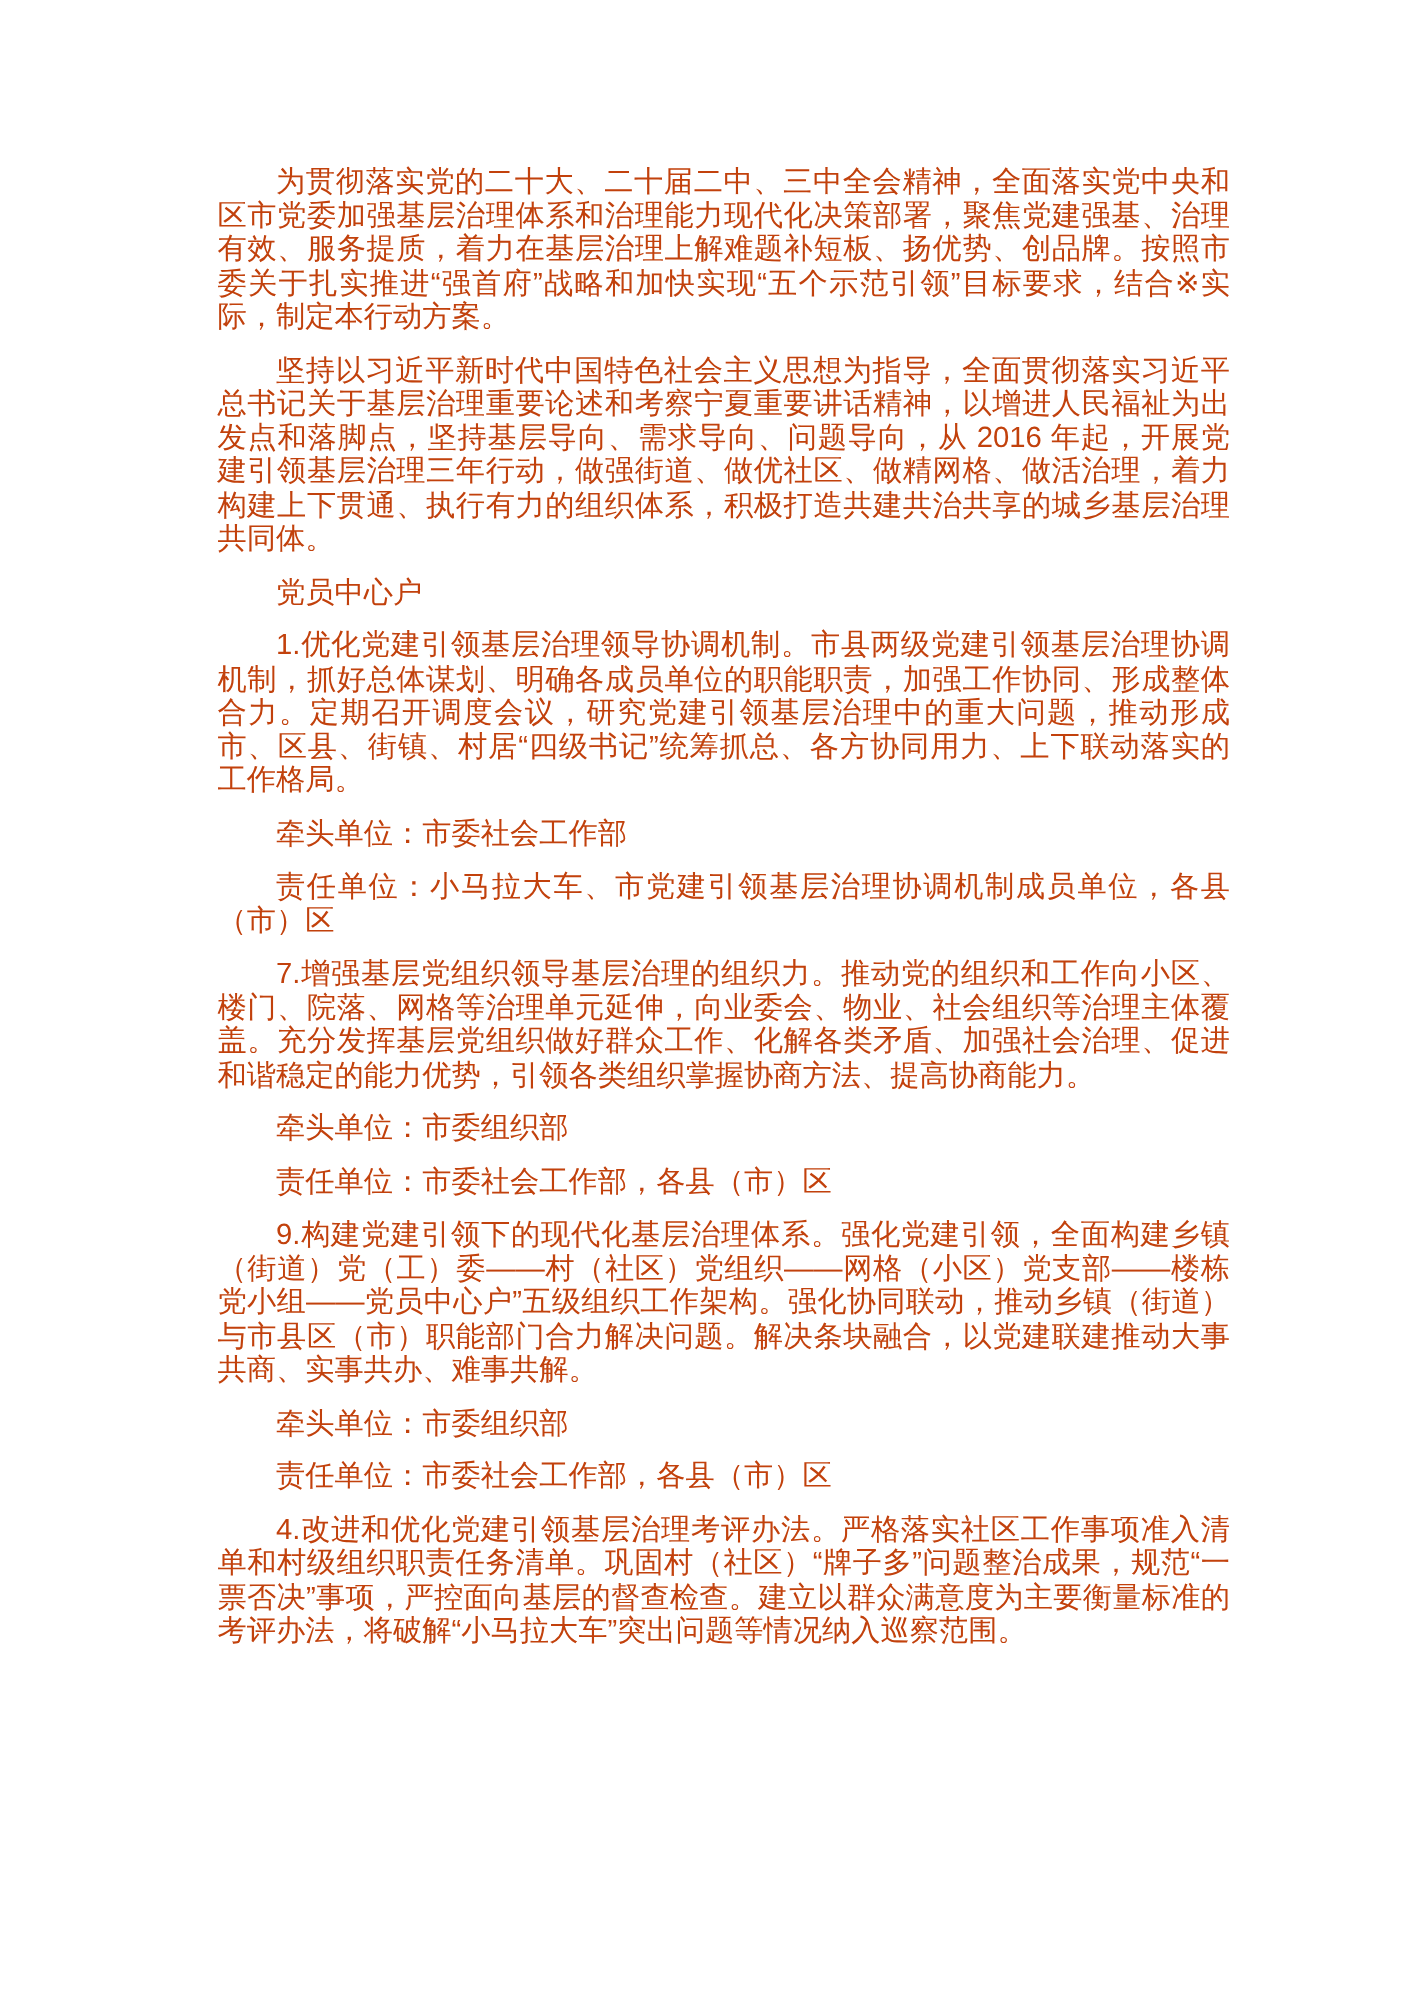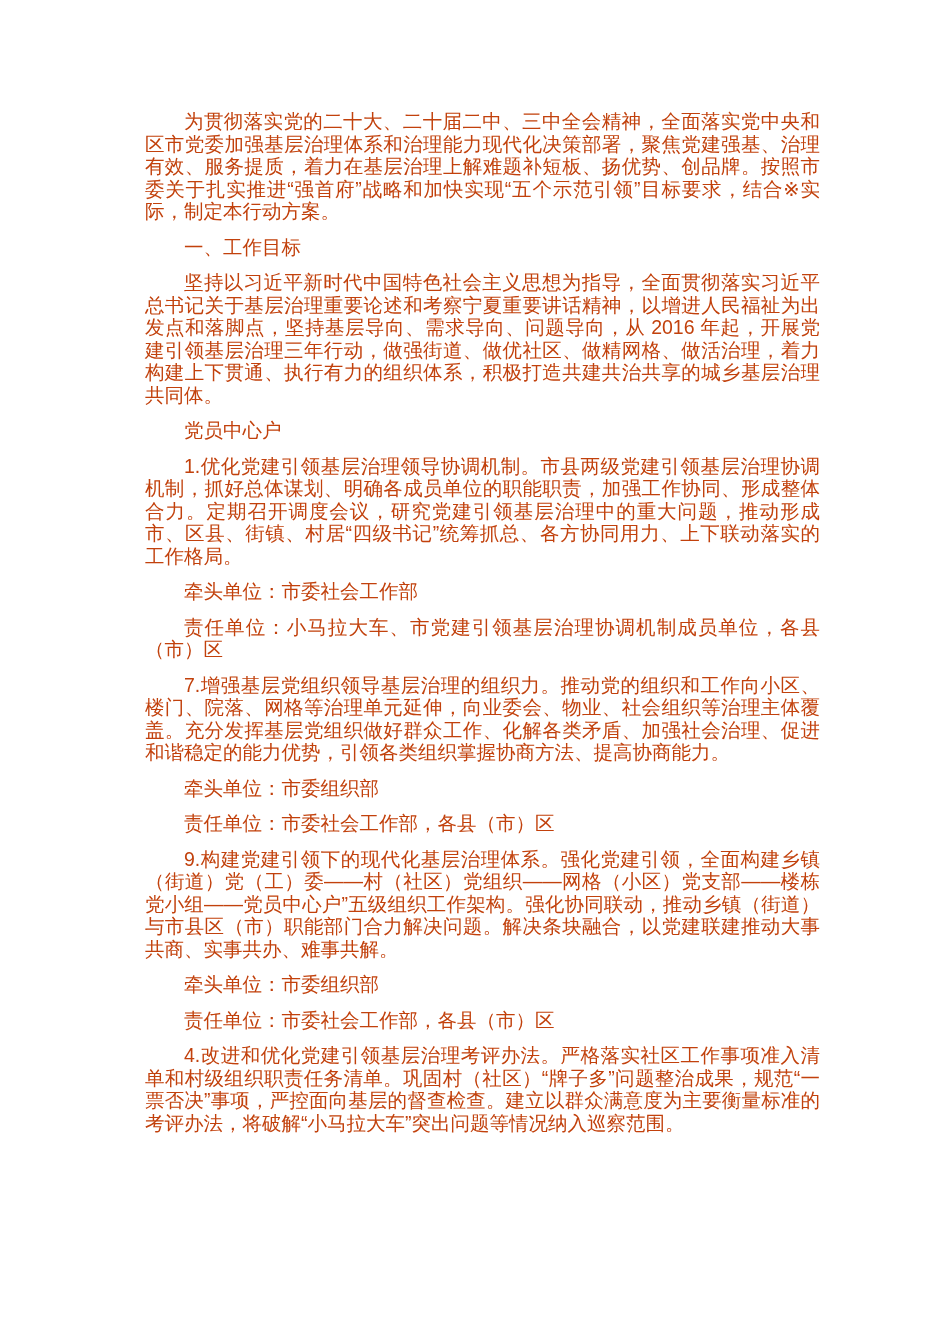--- a/index.html
+++ b/index.html
@@ -31,21 +31,20 @@
   }
   .doc p:last-child {
     margin-bottom: 0;
   }
 </style>
 </head>
 <body>
 
 <div class="doc">
   <p>为贯彻落实党的二十大、二十届二中、三中全会精神，全面落实党中央和区市党委加强基层治理体系和治理能力现代化决策部署，聚焦党建强基、治理有效、服务提质，着力在基层治理上解难题补短板、扬优势、创品牌。按照市委关于扎实推进“强首府”战略和加快实现“五个示范引领”目标要求，结合※实际，制定本行动方案。</p>
-  <p>一、工作目标</p>
   <p>坚持以习近平新时代中国特色社会主义思想为指导，全面贯彻落实习近平总书记关于基层治理重要论述和考察宁夏重要讲话精神，以增进人民福祉为出发点和落脚点，坚持基层导向、需求导向、问题导向，从 2016 年起，开展党建引领基层治理三年行动，做强街道、做优社区、做精网格、做活治理，着力构建上下贯通、执行有力的组织体系，积极打造共建共治共享的城乡基层治理共同体。</p>
   <p>党员中心户</p>
   <p>1.优化党建引领基层治理领导协调机制。市县两级党建引领基层治理协调机制，抓好总体谋划、明确各成员单位的职能职责，加强工作协同、形成整体合力。定期召开调度会议，研究党建引领基层治理中的重大问题，推动形成市、区县、街镇、村居“四级书记”统筹抓总、各方协同用力、上下联动落实的工作格局。</p>
   <p>牵头单位：市委社会工作部</p>
   <p>责任单位：小马拉大车、市党建引领基层治理协调机制成员单位，各县（市）区</p>
   <p>7.增强基层党组织领导基层治理的组织力。推动党的组织和工作向小区、楼门、院落、网格等治理单元延伸，向业委会、物业、社会组织等治理主体覆盖。充分发挥基层党组织做好群众工作、化解各类矛盾、加强社会治理、促进和谐稳定的能力优势，引领各类组织掌握协商方法、提高协商能力。</p>
   <p>牵头单位：市委组织部</p>
   <p>责任单位：市委社会工作部，各县（市）区</p>
   <p>9.构建党建引领下的现代化基层治理体系。强化党建引领，全面构建乡镇（街道）党（工）委——村（社区）党组织——网格（小区）党支部——楼栋党小组——党员中心户”五级组织工作架构。强化协同联动，推动乡镇（街道）与市县区（市）职能部门合力解决问题。解决条块融合，以党建联建推动大事共商、实事共办、难事共解。</p>
   <p>牵头单位：市委组织部</p>

